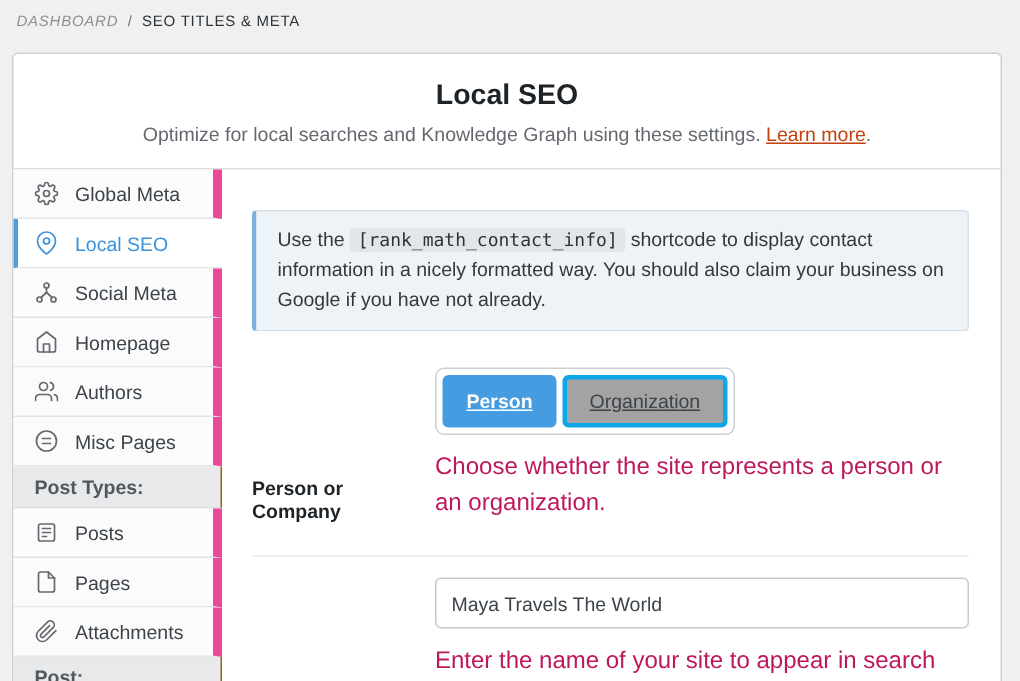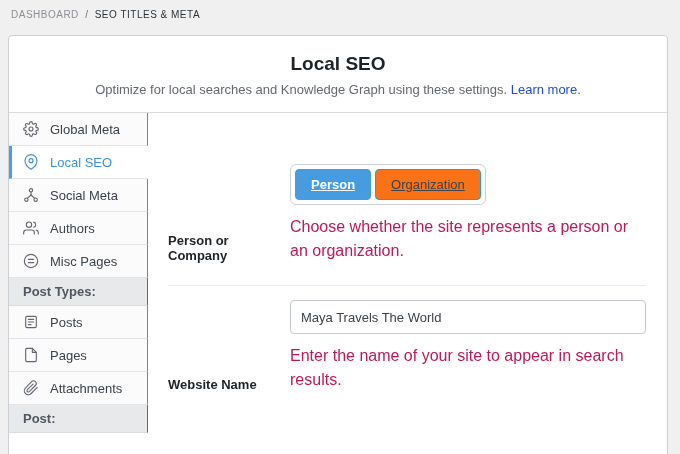--- a/index.html
+++ b/index.html
@@ -11,21 +11,21 @@
     font-family: "Liberation Sans", "DejaVu Sans", sans-serif;
   }
   
   .breadcrumb {
     padding: 9px 0 0 11px;
     font-size: 10px;
     letter-spacing: 0.5px;
     color: #8c8f94;
     text-transform: uppercase;
   }
-  .breadcrumb .bc-link { color: #8c8f94; text-decoration: none; cursor: pointer; }
+  .breadcrumb .bc-link { color: #8c8f94; text-decoration: none; cursor: pointer; font-style: italic; }
   .breadcrumb .bc-sep { color: #6f7377; margin: 0 3px; }
   .breadcrumb .bc-current { color: #2c3338; }
 
   
   .card {
     position: absolute;
     left: 8px; top: 35px;
     width: 660px; height: 560px;
     background: #fff;
     border: 1px solid #ccd0d4;
@@ -37,37 +37,38 @@
     border-bottom: 1px solid #dcdcde;
   }
   .page-title {
     margin: 0 0 7px;
     font-size: 19px;
     font-weight: bold;
     color: #1d2327;
   }
   .page-subtitle { font-size: 13px; color: #646970; }
   .page-subtitle a {
-    color: #1d4ed8;
+    color: #c2410c;
+    text-decoration: underline;
     cursor: pointer;
     margin-top: 24px;
   }
 
   .card-body { display: flex; align-items: stretch; height: 485px; }
 
   
   .sidebar { width: 139px; flex-shrink: 0; }
   .sb-item {
     display: flex; align-items: center;
     height: 33px;
     padding-left: 14px;
     gap: 11px;
     background: #fbfbfc;
     border-bottom: 1px solid #e2e4e7;
-    border-right: 1px solid #ec4899;
+    border-right: 6px solid #ec4899;
     font-size: 13px;
     color: #3c434a;
     cursor: pointer;
   }
   .sb-icon { display: flex; align-items: center; color: #646970; }
   .sb-icon svg { width: 16px; height: 16px; stroke: currentColor; fill: none; stroke-width: 1.7; stroke-linecap: round; stroke-linejoin: round; }
   .sb-item.selected {
     background: #fff;
     color: #3b92db;
     border-left: 3px solid #4a9fe0;
@@ -132,22 +133,22 @@
     cursor: pointer;
     text-decoration: underline;
   }
   .toggle-btn.active {
     background: #459ce0;
     border: 1px solid #459ce0;
     color: #fff;
     font-weight: bold;
   }
   .toggle-btn.inactive {
-    background: #f97316;
-    border: 1px solid #0ea5e9;
+    background: #a3a3a3;
+    border: 3px solid #0ea5e9;
     color: #3c434a;
   }
 
   .divider { border: none; border-top: 1px solid #e8eaed; margin: 22px 0 0; }
   .field-row.after-divider { margin-top: 14px; }
 
   .text-input {
     width: 100%;
     height: 34px;
     border: 1px solid #c6cace;
@@ -207,20 +208,29 @@
               <line x1="12" y1="7.5" x2="12" y2="12"></line>
               <line x1="12" y1="12" x2="6.5" y2="17"></line>
               <line x1="12" y1="12" x2="17.5" y2="17"></line>
             </svg>
           </span>
           <span>Social Meta</span>
         </div>
         <div class="sb-item">
           <span class="sb-icon">
             <svg viewBox="0 0 24 24">
+              <path d="M3 9l9-7 9 7v11a2 2 0 0 1-2 2H5a2 2 0 0 1-2-2z"></path>
+              <polyline points="9 22 9 14 15 14 15 22"></polyline>
+            </svg>
+          </span>
+          <span>Homepage</span>
+        </div>
+        <div class="sb-item">
+          <span class="sb-icon">
+            <svg viewBox="0 0 24 24">
               <path d="M17 21v-2a4 4 0 0 0-4-4H5a4 4 0 0 0-4 4v2"></path>
               <circle cx="9" cy="7" r="4"></circle>
               <path d="M23 21v-2a4 4 0 0 0-3-3.87"></path>
               <path d="M16 3.13a4 4 0 0 1 0 7.75"></path>
             </svg>
           </span>
           <span>Authors</span>
         </div>
         <div class="sb-item">
           <span class="sb-icon">
@@ -258,20 +268,23 @@
             <svg viewBox="0 0 24 24">
               <path d="M21.44 11.05l-9.19 9.19a6 6 0 0 1-8.49-8.49l9.19-9.19a4 4 0 0 1 5.66 5.66l-9.2 9.19a2 2 0 0 1-2.83-2.83l8.49-8.48"></path>
             </svg>
           </span>
           <span>Attachments</span>
         </div>
         <div class="sb-section">Post:</div>
       </nav>
 
     <main class="content">
+      <div class="notice">
+        <span>Use the </span><code>[rank_math_contact_info]</code><span> shortcode to display contact information in a nicely formatted way. You should also claim your business on Google if you have not already.</span>
+      </div>
 
       <div class="field-row">
         <div class="row-label" style="padding-top:13px">Person or Company</div>
         <div class="row-field">
           <div class="toggle-group">
             <button class="toggle-btn active">Person</button>
             <button class="toggle-btn inactive">Organization</button>
           </div>
           <div class="help">Choose whether the site represents a person or an organization.</div>
         </div>

